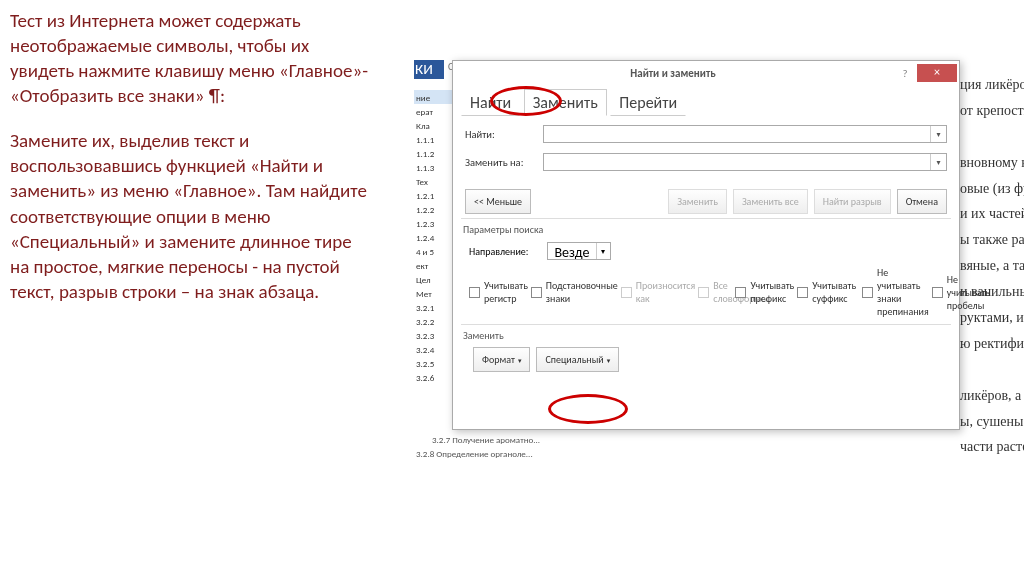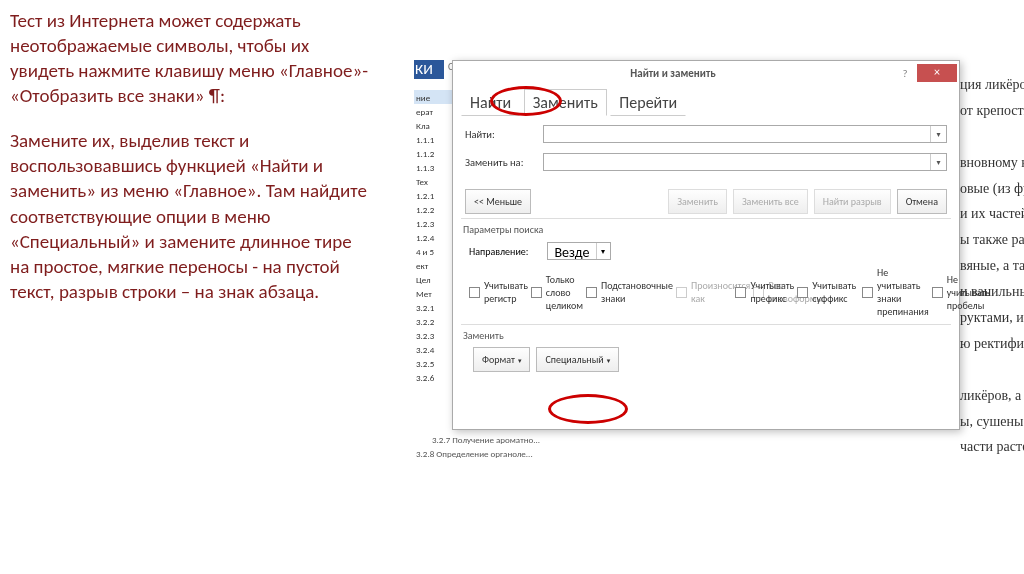--- a/index.html
+++ b/index.html
@@ -165,24 +165,20 @@
           </div>
         </div>
         <div class="opts">
           <div class="col left" id="opts-left">
               <div class="opt">
                 <div class="cb"></div>
                 <span>Учитывать регистр</span>
               </div>
               <div class="opt">
                 <div class="cb"></div>
-                <span>Только слово целиком</span>
-              </div>
-              <div class="opt">
-                <div class="cb"></div>
                 <span>Подстановочные знаки</span>
               </div>
               <div class="opt disabled">
                 <div class="cb"></div>
                 <span>Произносится как</span>
               </div>
               <div class="opt disabled">
                 <div class="cb"></div>
                 <span>Все словоформы</span>
               </div>

